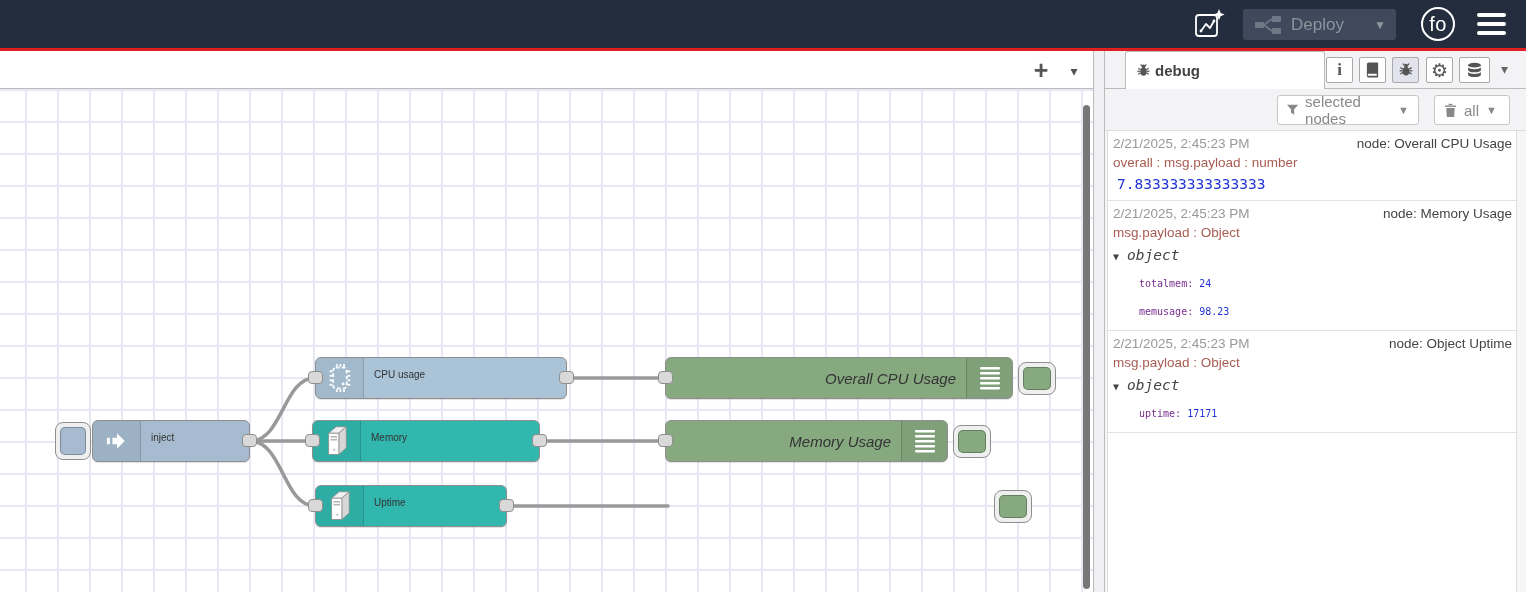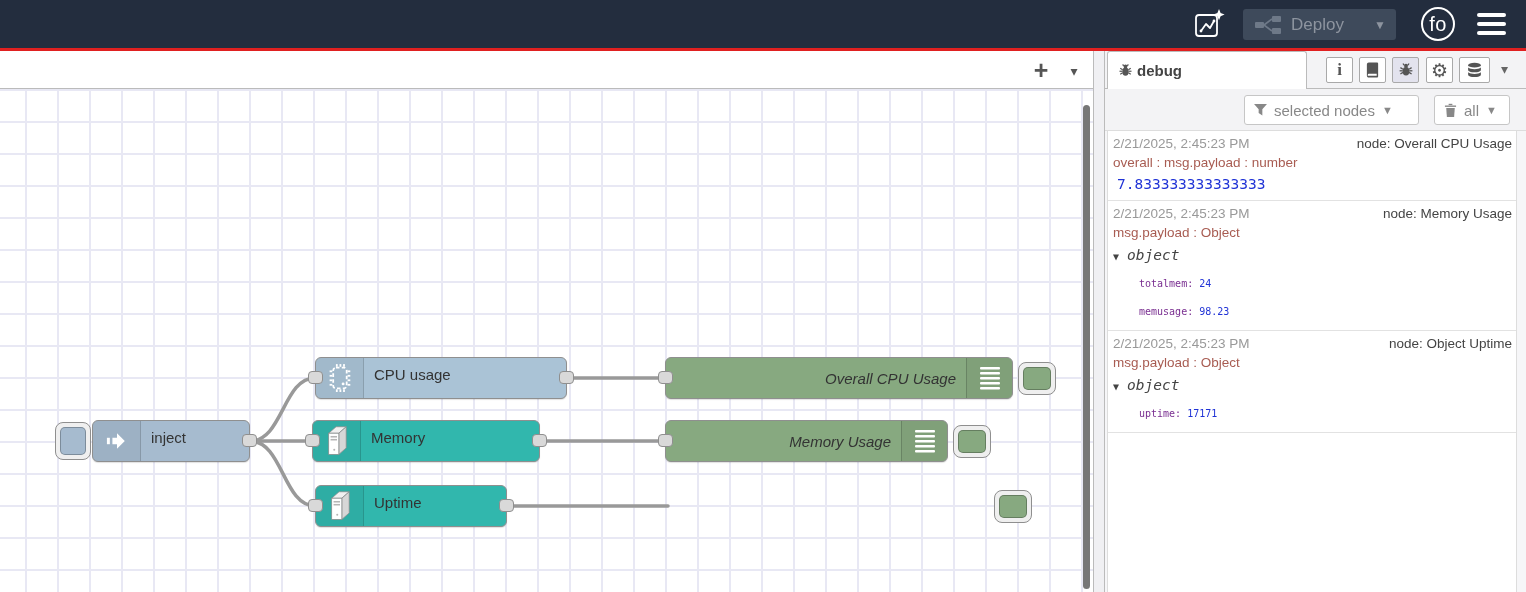--- a/index.html
+++ b/index.html
@@ -29,41 +29,41 @@
                   display:flex; align-items:center; justify-content:center; cursor:pointer; }
   #grid { position:absolute; left:0; top:38px; width:1093px; height:503px; background-color:#fff;
           background-image: linear-gradient(to right,#e8e8f4 2px,transparent 2px),
                             linear-gradient(to bottom,#e8e8f4 2px,transparent 2px);
           background-size:32px 32px; background-position:25px 0px; }
   #wires { position:absolute; left:0; top:38px; width:1093px; height:503px; }
   #canvas-scrollbar { position:absolute; left:1083px; top:54px; width:7px; height:484px; background:#777; border-radius:4px; }
 
   
   .node { position:absolute; height:42px; border:1px solid #8f8f8f; border-radius:6px; box-shadow:0 1px 1px rgba(0,0,0,.12); }
-  .node .lbl { position:absolute; left:58px; top:0; bottom:8px; display:flex; align-items:center; font-size:15px; color:#333; white-space:nowrap; }
+  .node .lbl { position:absolute; left:58px; top:0; bottom:8px; display:flex; align-items:center; font-size:10px; color:#333; white-space:nowrap; }
   .node .icon-left { position:absolute; left:0; top:0; bottom:0; width:48px; background:rgba(0,0,0,.05);
                      border-right:1px solid rgba(0,0,0,.14); border-radius:5px 0 0 5px;
                      display:flex; align-items:center; justify-content:center; }
   .node .icon-right { position:absolute; right:0; top:0; bottom:0; width:46px; background:rgba(0,0,0,.05);
                       border-left:1px solid rgba(0,0,0,.18); border-radius:0 5px 5px 0;
                       display:flex; align-items:center; justify-content:center; }
   .node .lbl-right { position:absolute; right:56px; top:0; bottom:0; display:flex; align-items:center;
                      font-size:15px; font-style:italic; color:#333; white-space:nowrap; }
   .port { position:absolute; width:15px; height:13px; background:#d9d9d9; border:1.5px solid #8f8f8f; border-radius:4px; cursor:crosshair; }
   .port.in  { left:-8px;  top:50%; margin-top:-7px; }
   .port.out { right:-8px; top:50%; margin-top:-7px; }
   .toggle-btn { position:absolute; width:38px; height:33px; background:#efefef; border:1px solid #8f8f8f; border-radius:8px; cursor:pointer; }
   .toggle-btn .inner { position:absolute; left:4px; right:4px; top:4px; bottom:4px; border:1px solid rgba(0,0,0,.25); border-radius:5px; }
 
   
   #gutter { position:absolute; left:1093px; top:51px; width:12px; height:541px; background:#f0f0f3;
             border-left:1px solid #bbb; border-right:1px solid #bbb; cursor:col-resize; }
   #sidebar { position:absolute; left:1105px; top:51px; width:421px; height:541px; background:#f6f6f8; }
   #sb-tabrow { position:absolute; left:0; top:0; width:421px; height:38px; background:#f3f3f5; border-bottom:1px solid #bbb; }
-  #sb-tab-debug { position:absolute; left:2px; top:0px; width:200px; height:38px; background:#fff; border:1px solid #bbb; border-bottom:none;
+  #sb-tab-debug { position:absolute; left:20px; top:0px; width:200px; height:38px; background:#fff; border:1px solid #bbb; border-bottom:none;
                   border-radius:3px 3px 0 0; display:flex; align-items:center; padding-left:10px; gap:4px;
                   font-size:15px; font-weight:bold; color:#444; cursor:pointer; z-index:2; }
   .sb-sqbtn { position:absolute; top:6px; width:27px; height:26px; background:#fff; border:1px solid #a9a9a9; border-radius:2px;
               color:#555; display:flex; align-items:center; justify-content:center; cursor:pointer; }
   .sb-sqbtn.active { background:#e3e3ee; }
   #sb-caret { position:absolute; left:396px; top:10px; color:#666; font-size:14px; cursor:pointer; }
   #sb-filterrow { position:absolute; left:0; top:38px; width:421px; height:42px; background:#f3f3f5; border-bottom:1px solid #ddd; }
   .filter-btn { position:absolute; top:6px; height:30px; background:#fff; border:1px solid #c6c6c6; border-radius:3px;
                 display:flex; align-items:center; gap:7px; color:#888; font-size:15px; padding:0 9px; cursor:pointer; }
   .filter-btn .caret { font-size:11px; color:#888; }
@@ -310,21 +310,21 @@
         <svg width="17" height="17" viewBox="0 0 16 16" fill="#555">
           <ellipse cx="8" cy="3" rx="6" ry="2.2"></ellipse>
           <path d="M2 5.2c1.2 1 3.4 1.6 6 1.6s4.8-.6 6-1.6v2.3c0 1.2-2.7 2.2-6 2.2S2 8.7 2 7.5z"></path>
           <path d="M2 9.7c1.2 1 3.4 1.6 6 1.6s4.8-.6 6-1.6V12c0 1.2-2.7 2.2-6 2.2S2 13.2 2 12z"></path>
         </svg>
       </div>
       <div id="sb-caret">▾</div>
     </div>
 
     <div id="sb-filterrow">
-      <div class="filter-btn" style="right:107px; width:175px;">
+      <div class="filter-btn" style="right:107px; width:142px;">
         <svg width="13" height="12" viewBox="0 0 14 13" fill="#888">
           <path d="M0 0h14L9 5.6v6.9L5 9.7V5.6z"></path>
         </svg>
         <span>selected nodes</span>
         <span class="caret">▼</span>
       </div>
       <div class="filter-btn" style="right:16px; width:76px;">
         <svg width="13" height="15" viewBox="0 0 14 16" fill="#888">
           <path d="M1 2.6h12v1.5H1z"></path>
             <path d="M5 .8h4v1.4H5z"></path>

